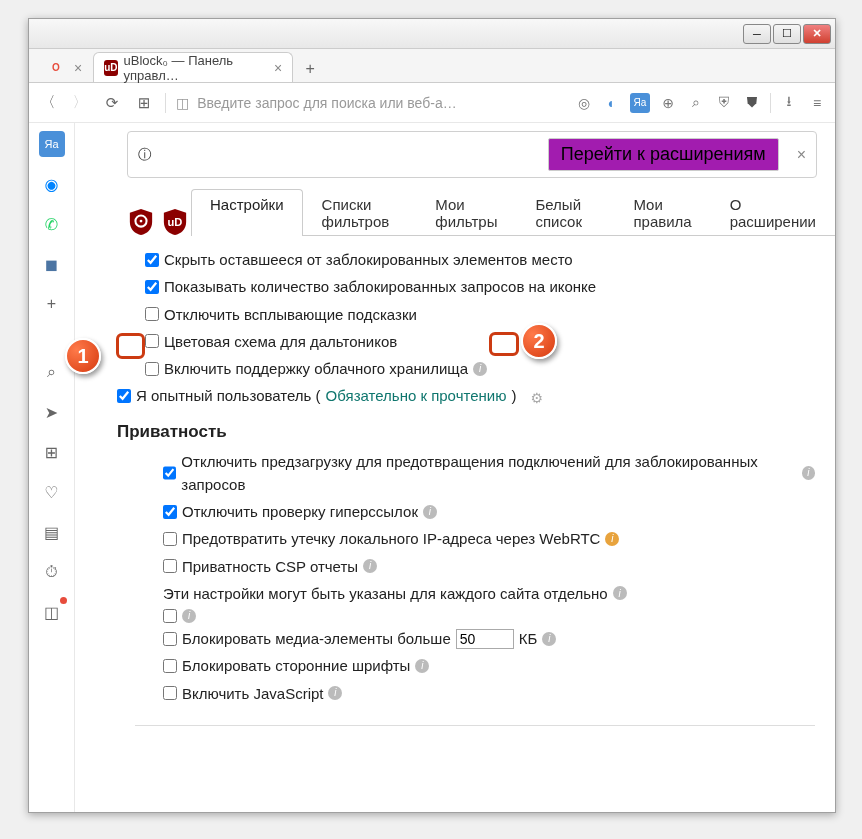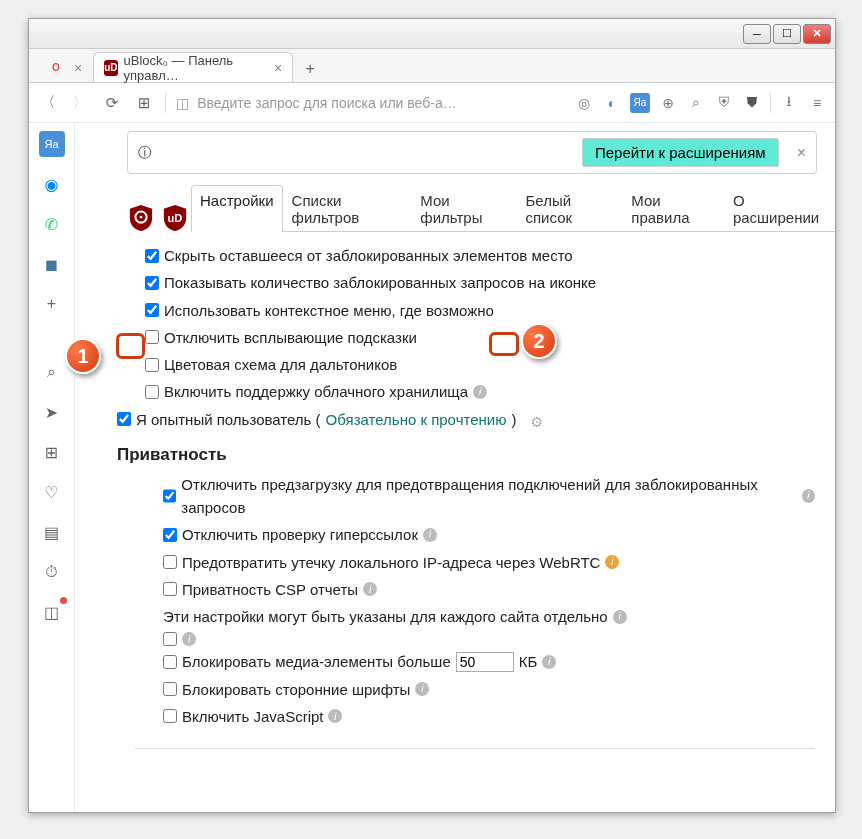--- a/index.html
+++ b/index.html
@@ -24,27 +24,27 @@
 .addrbox .cube{font-size:14px}
 .toolbar .right{display:flex;gap:8px;align-items:center}
 .ricon{width:20px;height:20px;display:flex;align-items:center;justify-content:center;font-size:14px;color:#777}
 .main-row{display:flex;height:calc(100% - 104px)}
 .sidebar{width:46px;border-right:1px solid #e8e8e8;display:flex;flex-direction:column;align-items:center;padding-top:8px;gap:14px}
 .sicon{width:26px;height:26px;display:flex;align-items:center;justify-content:center;font-size:16px;color:#666;position:relative;cursor:pointer}
 .sicon.blue{background:#4a90d9;color:#fff;border-radius:4px;font-size:11px}
 .sicon .dot{position:absolute;top:-2px;right:-2px;width:7px;height:7px;background:#e74c3c;border-radius:50%}
 .content{flex:1;overflow:auto;padding:8px 0 0 12px}
 .notice{display:flex;align-items:center;gap:8px;padding:6px 10px;border:1px solid #d0d0d0;border-radius:4px;font-size:13.5px;color:#333;margin:0 18px 10px 40px}
-.notice .nbtn{margin-left:auto;padding:5px 12px;border:1px solid #ccc;background:#5eead4;font-size:15px;cursor:pointer;border-radius:2px}
+.notice .nbtn{margin-left:auto;padding:5px 12px;border:1px solid #ccc;background:#a21caf;font-size:18px;cursor:pointer;border-radius:2px}
 .notice .nx{font-size:16px;color:#888;margin-left:10px;cursor:pointer}
 .page-head{display:flex;align-items:flex-end;gap:0;margin-left:40px}
 .shield{width:28px;height:28px;margin-right:6px;display:flex;align-items:center;justify-content:center}
 .shield svg{width:24px;height:26px}
 .ptabs{display:flex;border-bottom:1px solid #ccc;flex:1}
-.ptab{padding:6px 8px;font-size:15px;color:#333;border:1px solid transparent;border-bottom:none;cursor:pointer;position:relative;top:1px}
+.ptab{padding:6px 18px;font-size:15px;color:#333;border:1px solid transparent;border-bottom:none;cursor:pointer;position:relative;top:1px}
 .ptab.active{border-color:#ccc;background:#fff;border-radius:4px 4px 0 0;color:#222}
 .settings{padding:10px 20px 20px 58px;font-size:15px;color:#222}
 .row{display:flex;align-items:center;gap:5px;padding:2px 0;line-height:1.55}
 .row input[type=checkbox]{width:14px;height:14px;cursor:pointer}
 .row .info{width:14px;height:14px;border-radius:50%;background:#bbb;color:#fff;font-size:10px;display:inline-flex;align-items:center;justify-content:center;font-style:italic}
 .row a{color:#0f766e;text-decoration:none}
 h3{font-size:17px;font-weight:bold;margin:12px 0 6px -28px}
 .sub{padding-left:18px}
 .inline-inp{width:58px;border:1px solid #aaa;font-size:14px;padding:1px 3px}
 hr{border:none;border-top:1px solid #ddd;margin:18px 0 14px -10px}
@@ -154,24 +154,20 @@
    <div class="settings">
     <div class="row">
             <input type="checkbox" checked="" style="">
             <span>Скрыть оставшееся от заблокированных элементов место</span>
           </div>
     <div class="row">
             <input type="checkbox" checked="" style="">
             <span>Показывать количество заблокированных запросов на иконке</span>
           </div>
     <div class="row">
-            <input type="checkbox" checked="" style="">
-            <span>Использовать контекстное меню, где возможно</span>
-          </div>
-    <div class="row">
             <input type="checkbox" style="">
             <span>Отключить всплывающие подсказки</span>
           </div>
     <div class="row">
             <input type="checkbox" style="">
             <span>Цветовая схема для дальтоников</span>
           </div>
     <div class="row">
             <input type="checkbox" style="">
             <span>Включить поддержку облачного хранилища</span>

